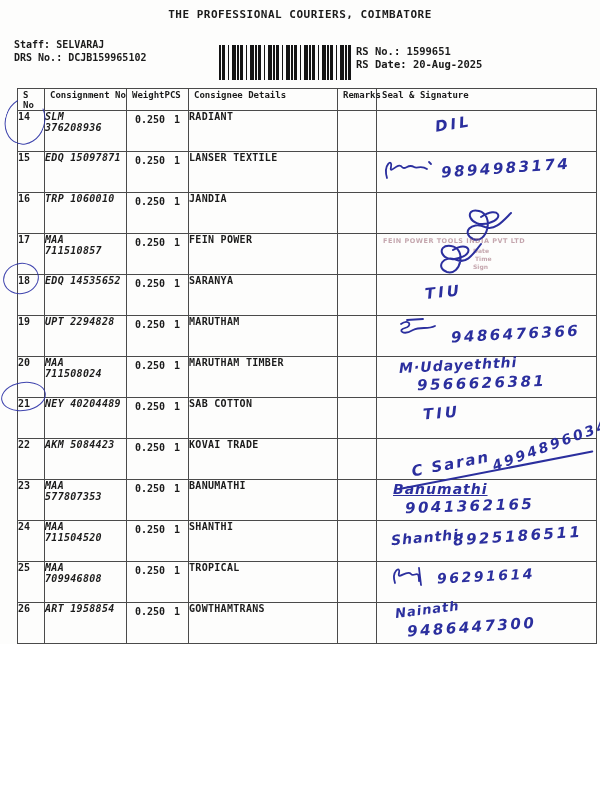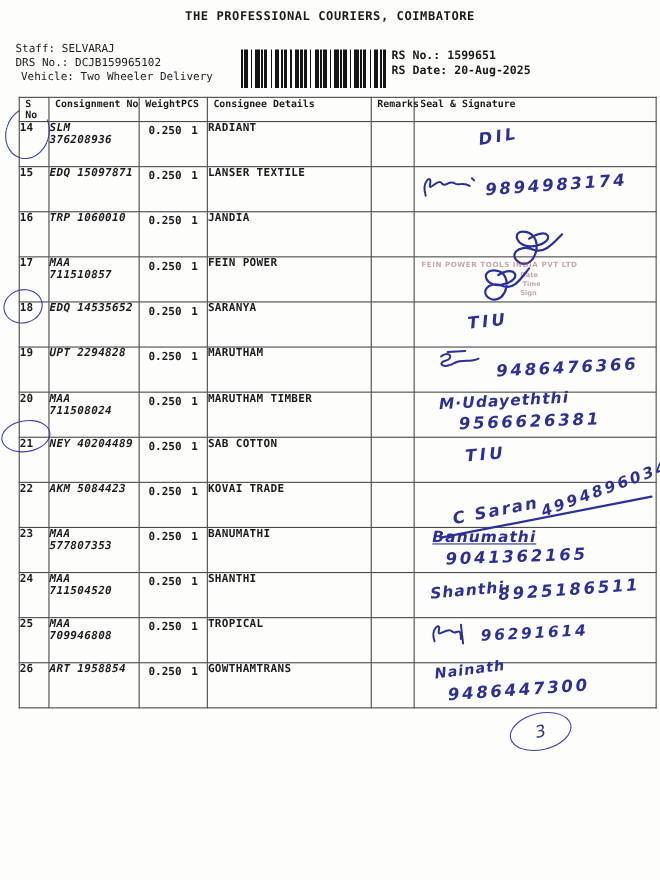--- a/index.html
+++ b/index.html
@@ -1,25 +1,25 @@
 <!DOCTYPE html>
 <html><head>
 <meta charset="utf-8">
 <style>
   html,body{margin:0;padding:0;background:#ffffff;}
-  .page{position:relative;width:600px;height:800px;background:#fdfdfc;overflow:hidden;
+  .page{position:relative;width:600px;height:644px;background:#fdfdfc;overflow:hidden;
         font-family:"DejaVu Sans Mono","Liberation Mono",monospace;color:#1b1b1b;}
 
   
   .title1{position:absolute;top:8px;left:0;width:100%;text-align:center;
           font-size:11px;font-weight:bold;letter-spacing:.5px;}
   .title2{position:absolute;top:21px;left:0;width:100%;text-align:center;
           font-size:13px;font-weight:bold;}
   .info-left{position:absolute;left:14px;top:39px;font-size:10px;line-height:12.8px;}
-  .info-left .bold{font-weight:normal;}
+  .info-left .bold{font-weight:bold;}
   .info-left .indent{padding-left:5px;}
   .barcode{position:absolute;left:219px;top:45px;width:133px;height:35px;
            background:repeating-linear-gradient(90deg,#141414 0 2px,#fbfbfb 2px 3px,
              #141414 3px 6px,#fbfbfb 6px 9px,#141414 9px 10px,#fbfbfb 10px 13px,
              #141414 13px 17px,#fbfbfb 17px 18px);}
   .rs-block{position:absolute;left:356px;top:45px;font-size:10.5px;line-height:13px;font-weight:bold;}
 
   
   table.run{position:absolute;left:17px;top:88px;width:579px;border-collapse:collapse;
             table-layout:fixed;}
@@ -61,21 +61,20 @@
 </head>
 <body>
 
 <div class="page">
 
   <div class="title1">THE PROFESSIONAL COURIERS, COIMBATORE</div>
 
   <div class="info-left">
     <div class="bold">Staff: SELVARAJ</div>
     <div class="bold">DRS No.: DCJB159965102</div>
-    <div class="indent">Vehicle: Two Wheeler Delivery</div>
   </div>
 
   <div class="barcode"></div>
 
   <div class="rs-block">
     <div>RS No.: 1599651</div>
     <div>RS Date: 20-Aug-2025</div>
   </div>
 
   <table class="run">

